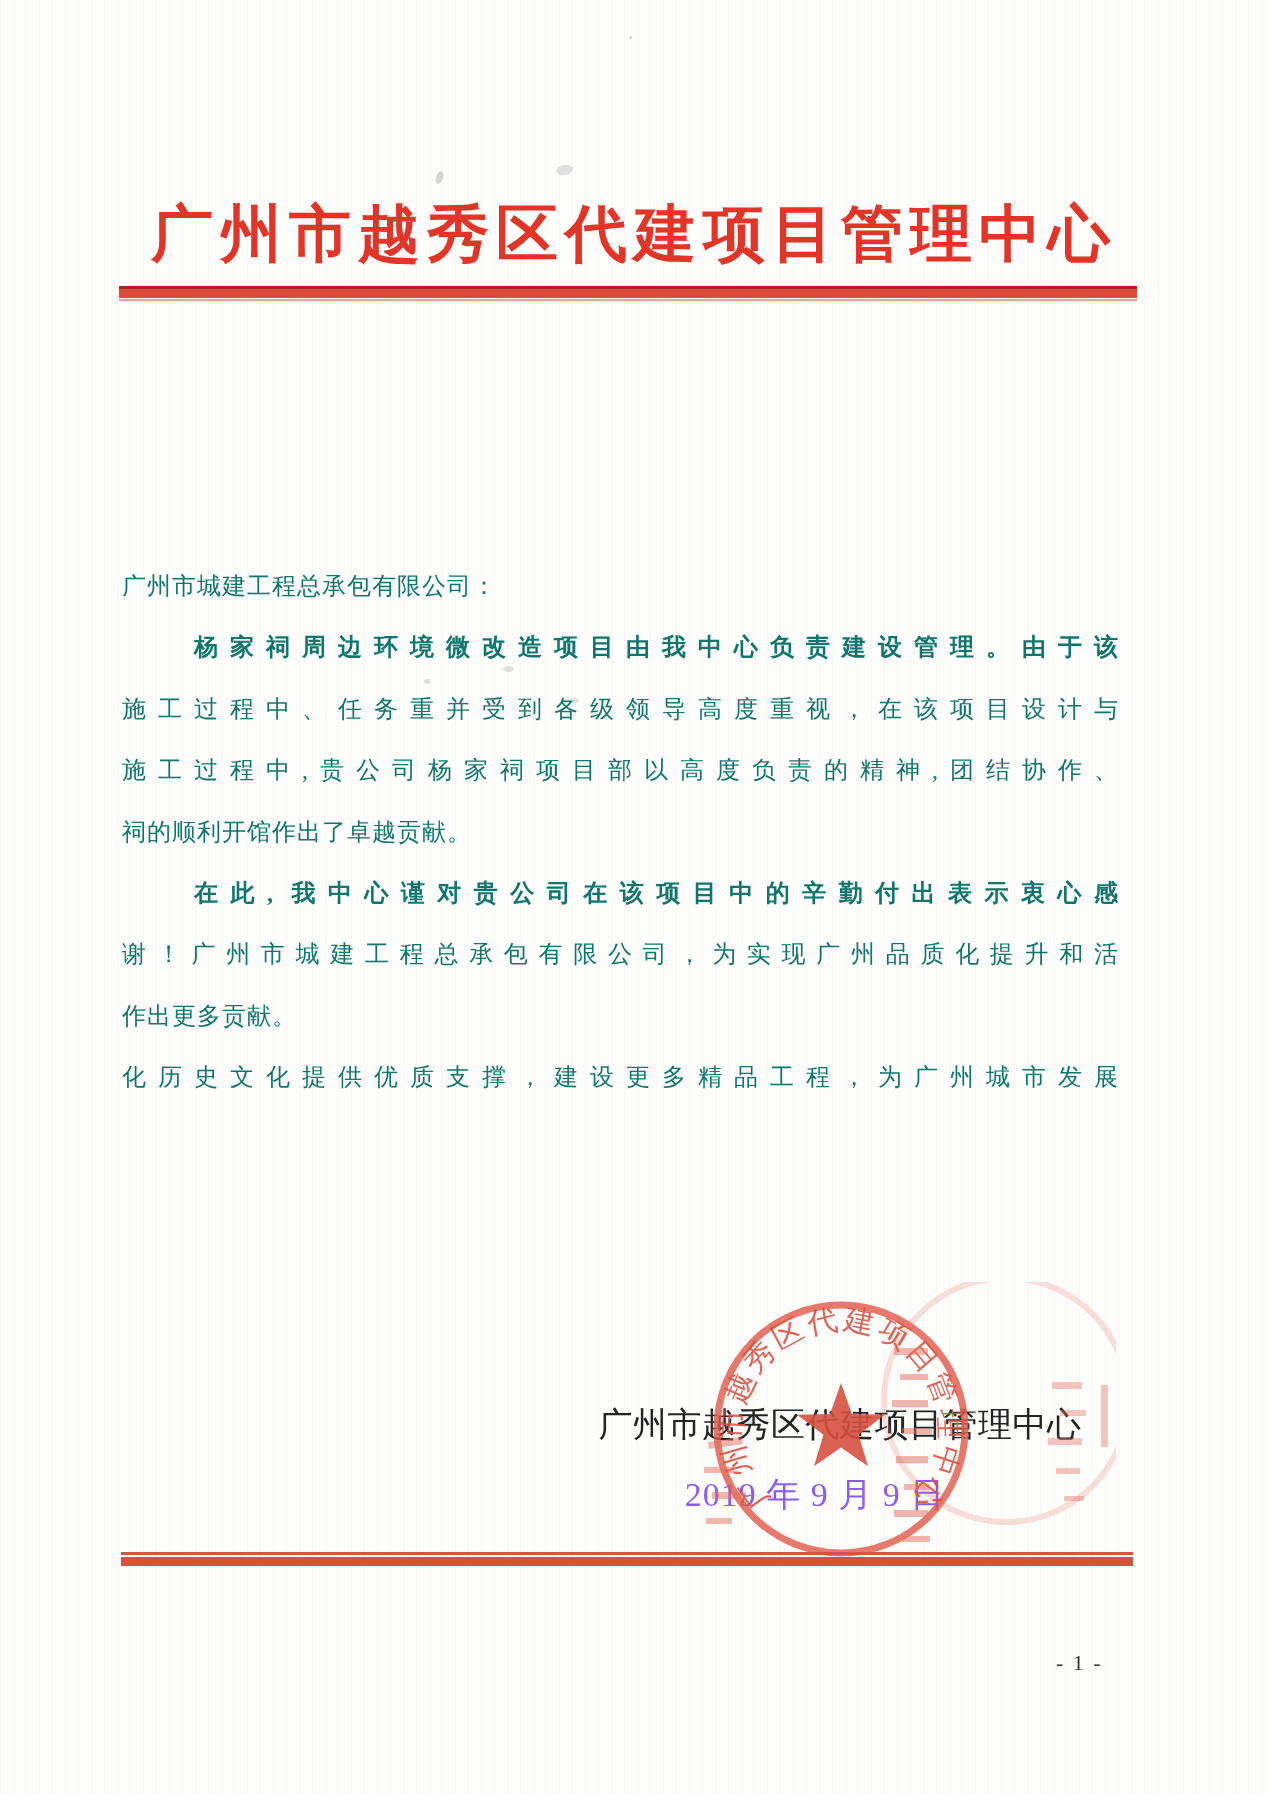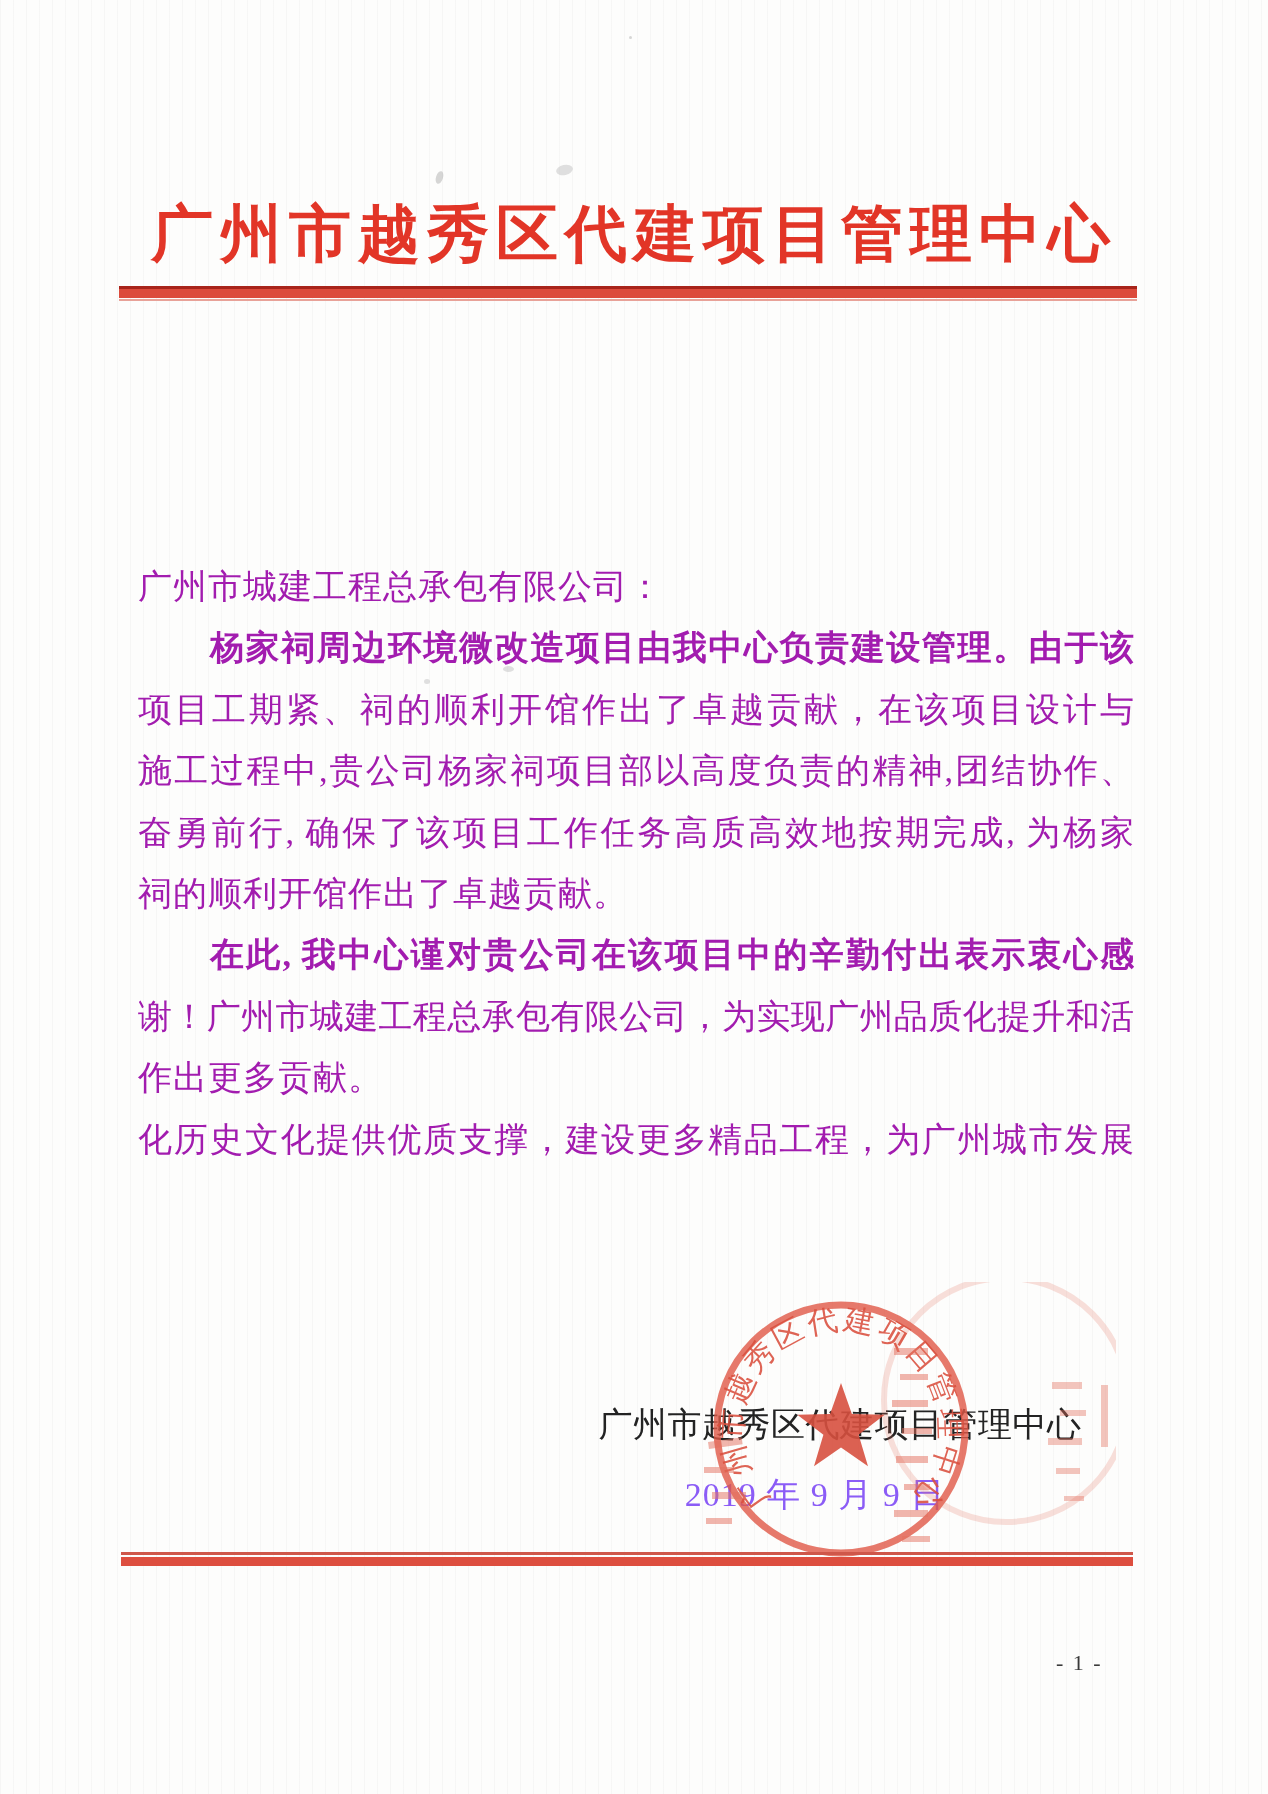--- a/index.html
+++ b/index.html
@@ -49,23 +49,23 @@
     margin: 0;
     text-align: center;
     font-size: 46px;
     font-weight: bold;
     letter-spacing: 6px;
     color: #262626;
     z-index: 2;
   }
   .letter-body {
     position: absolute;
-    top: 556px; left: 138px; width: 996px;
-    font-size: 34px;
-    color: #a21caf;
+    top: 556px; left: 122px; width: 996px;
+    font-size: 24px;
+    color: #0f766e;
     z-index: 2;
   }
   .body-line {
     height: 61.4px;
     line-height: 61.4px;
     letter-spacing: 1px;
     white-space: nowrap;
   }
   .body-line.full {
     text-align: justify;
@@ -140,23 +140,22 @@
   <div class="head-rule">
     <div class="a"></div>
     <div class="b"></div>
     <div class="c"></div>
   </div>
 
 
   <div class="letter-body">
       <div class="body-line">广州市城建工程总承包有限公司：</div>
       <div class="body-line indent full">杨家祠周边环境微改造项目由我中心负责建设管理。由于该</div>
-      <div class="body-line full">项目工期紧、祠的顺利开馆作出了卓越贡献，在该项目设计与</div>
+      <div class="body-line full">施工过程中、任务重并受到各级领导高度重视，在该项目设计与</div>
       <div class="body-line full">施工过程中,贵公司杨家祠项目部以高度负责的精神,团结协作、</div>
-      <div class="body-line full">奋勇前行, 确保了该项目工作任务高质高效地按期完成, 为杨家</div>
       <div class="body-line">祠的顺利开馆作出了卓越贡献。</div>
       <div class="body-line indent full">在此, 我中心谨对贵公司在该项目中的辛勤付出表示衷心感</div>
       <div class="body-line full">谢！广州市城建工程总承包有限公司，为实现广州品质化提升和活</div>
       <div class="body-line">作出更多贡献。</div>
       <div class="body-line full">化历史文化提供优质支撑，建设更多精品工程，为广州城市发展</div>
     </div>
 
   <div class="signature">广州市越秀区代建项目管理中心</div>
   <div class="sig-date">2019 年 9 月 9 日</div>
 

